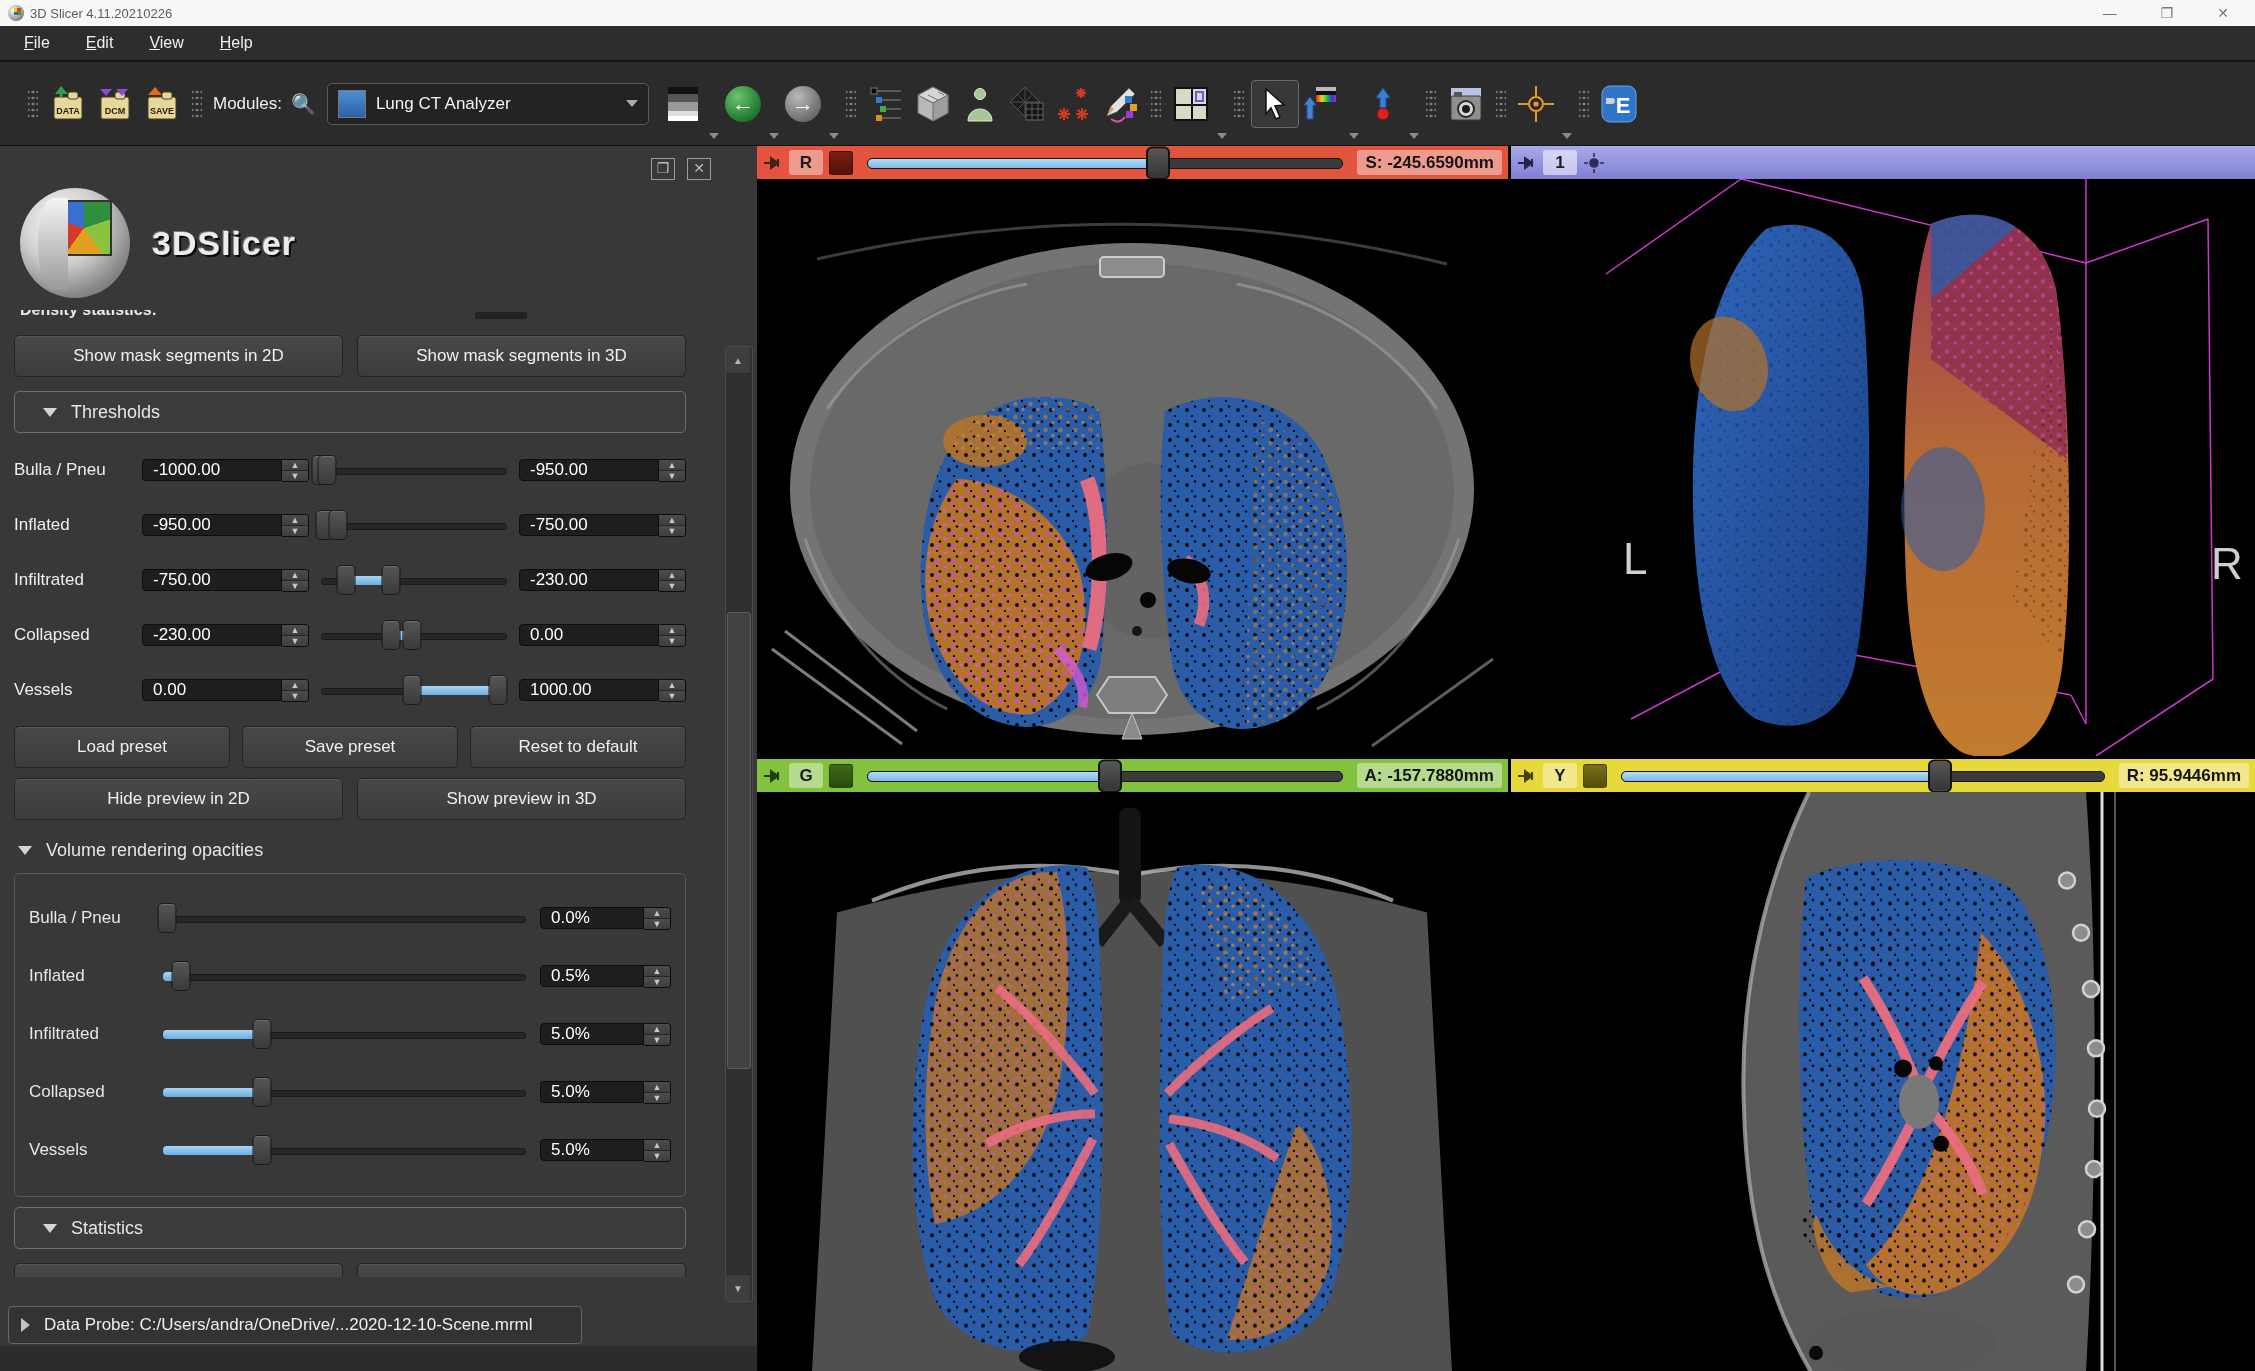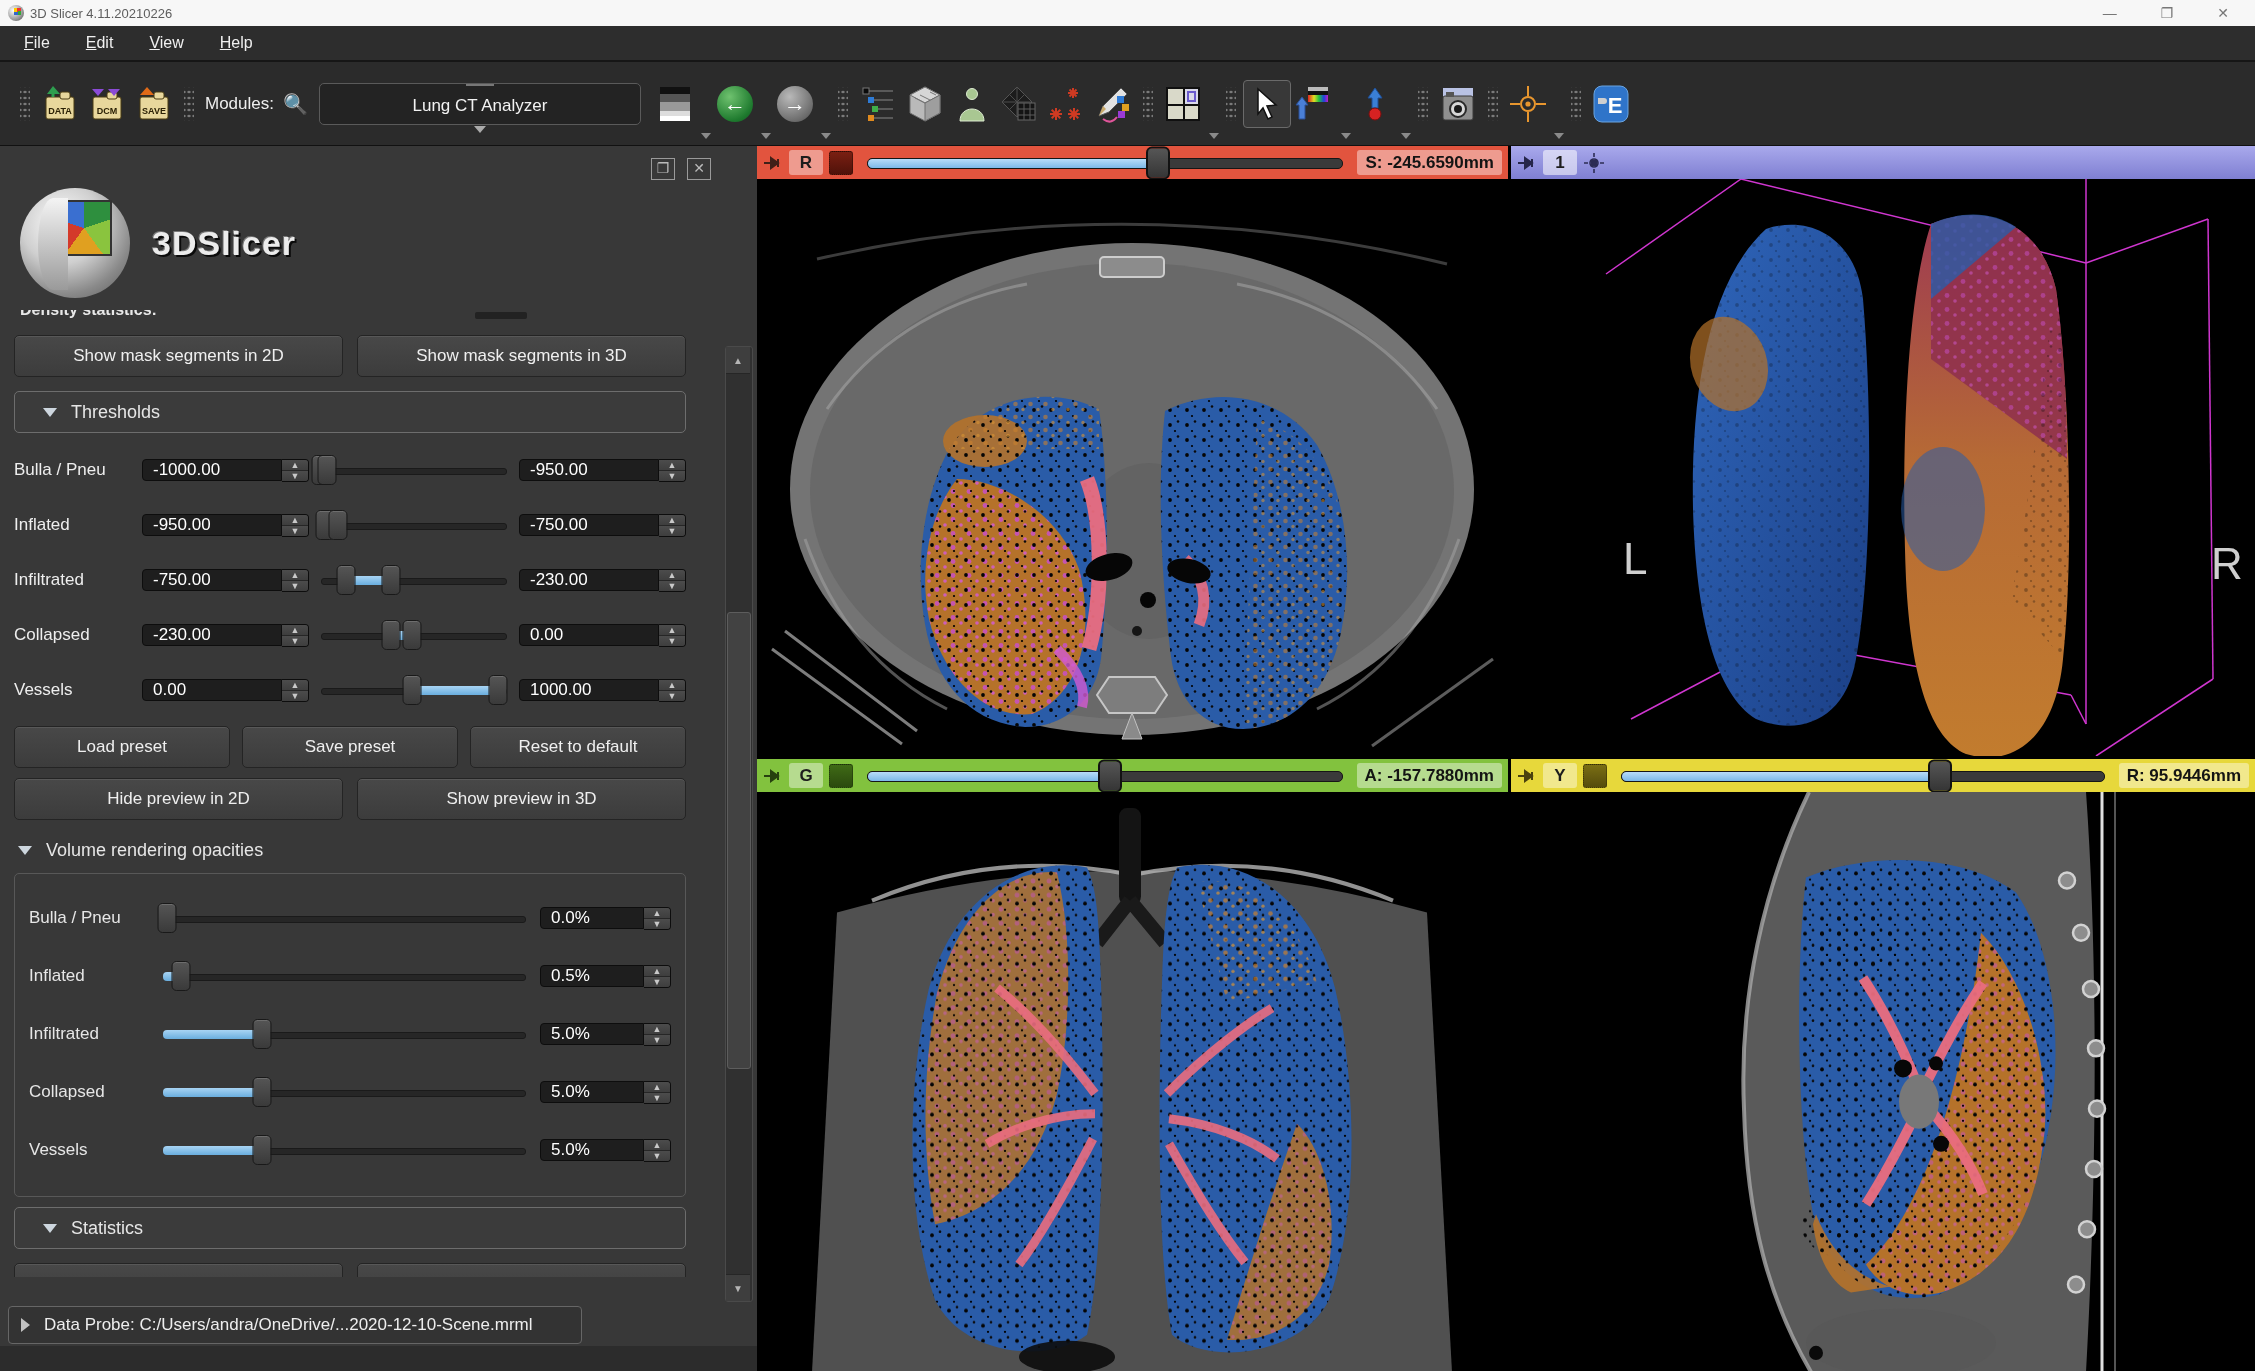--- a/index.html
+++ b/index.html
@@ -15,31 +15,31 @@
   .titlebar .title{font-size:13px;}
   .wincontrols{margin-left:auto;display:flex;gap:44px;padding-right:18px;color:#777;}
   .wincontrols span{font-size:14px;line-height:26px;cursor:default;}
 
   
   .menubar{height:34px;background:#2d2d2d;display:flex;align-items:center;gap:8px;padding:0 10px;border-bottom:2px solid #161616;}
   .menu-item{display:inline-block;padding:4px 14px;color:#f0f0f0;font-size:16px;text-align:center;}
   .menu-item::first-letter{text-decoration:underline;}
 
   
-  .toolbar{height:83px;background:#2b2b2b;display:flex;align-items:center;padding:0 14px;gap:1px;border-bottom:1px solid #111;}
+  .toolbar{height:83px;background:#2b2b2b;display:flex;align-items:center;padding:0 22px;gap:1px;border-bottom:1px solid #111;}
   .tsep{width:10px;height:34px;margin:0 6px;
      background-image:radial-gradient(#7a7a7a 1.1px,transparent 1.3px);
      background-size:5px 6px;background-position:center;background-repeat:repeat;}
   .ticon{width:46px;height:46px;display:flex;align-items:center;justify-content:center;position:relative;border-radius:4px;}
   .ticon.active{border:1px solid #6a6a6a;background:#383838;}
   .ddown{width:0;height:0;border-left:5px solid transparent;border-right:5px solid transparent;border-top:6px solid #8a8a8a;margin-left:2px;align-self:flex-end;margin-bottom:6px;}
   .modules-label{font-size:17px;color:#eee;margin:0 8px 0 4px;}
   .mag{font-size:20px;}
   .combo{width:300px;height:40px;background:#232323;border:1px solid #5a5a5a;border-radius:5px;
-     display:flex;align-items:center;gap:10px;padding:0 10px;margin:0 10px;flex-direction:column;}
+     display:flex;align-items:center;gap:10px;padding:0 10px;margin:0 10px;}
   .combo .cicon{width:26px;height:26px;background:linear-gradient(#4d8fd6,#2d5fa6);border:1px solid #777;}
   .combo .ctext{flex:1;font-size:17px;color:#f2f2f2;}
   .combo .carr{width:0;height:0;border-left:6px solid transparent;border-right:6px solid transparent;border-top:7px solid #aaa;}
   .wl-icon{width:30px;height:34px;background:linear-gradient(#111 0 20%,#555 20% 45%,#999 45% 70%,#ddd 70% 85%,#fff 85%);}
   .navcirc{width:36px;height:36px;border-radius:50%;display:flex;align-items:center;justify-content:center;
      color:#fff;font-size:22px;font-weight:bold;}
   .navcirc.back{background:radial-gradient(circle at 35% 30%,#6fc26f,#1e7a2e 70%,#135220);}
   .navcirc.fwd{background:radial-gradient(circle at 35% 30%,#b9b9b9,#6e6e6e 70%,#4a4a4a);}
 
   

